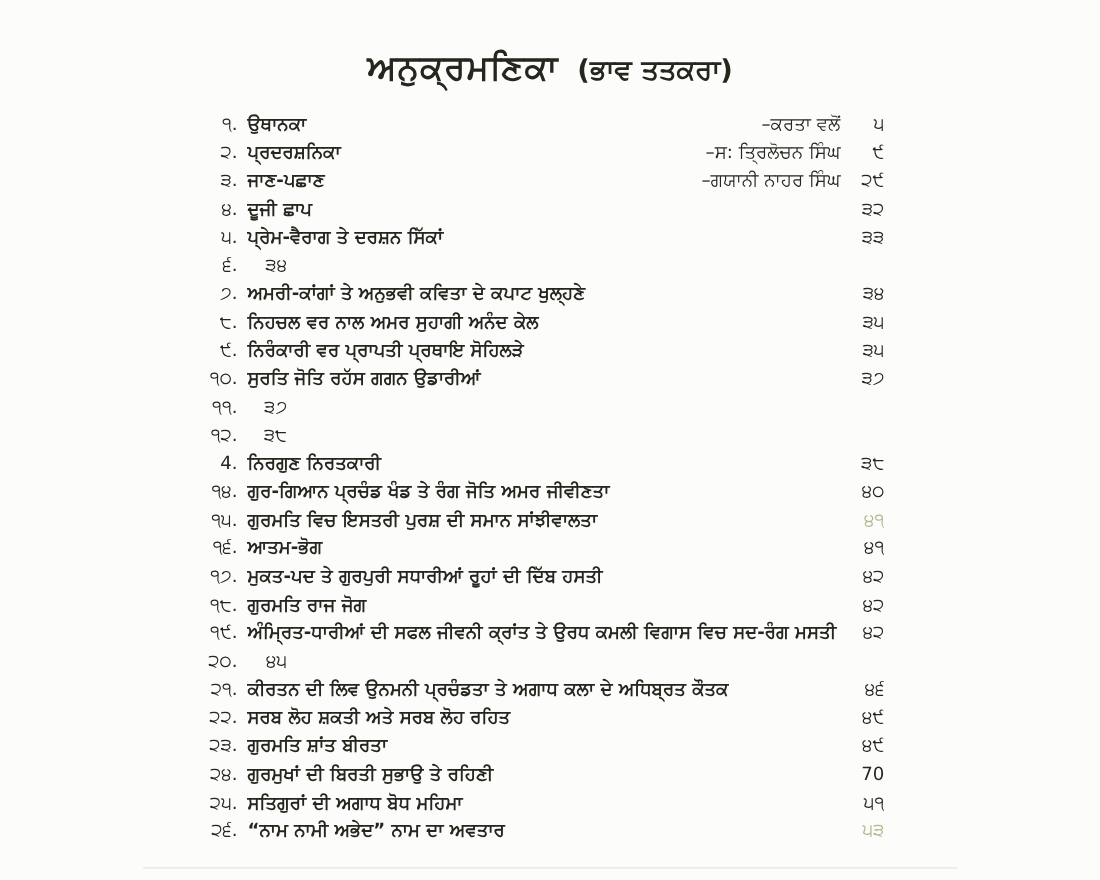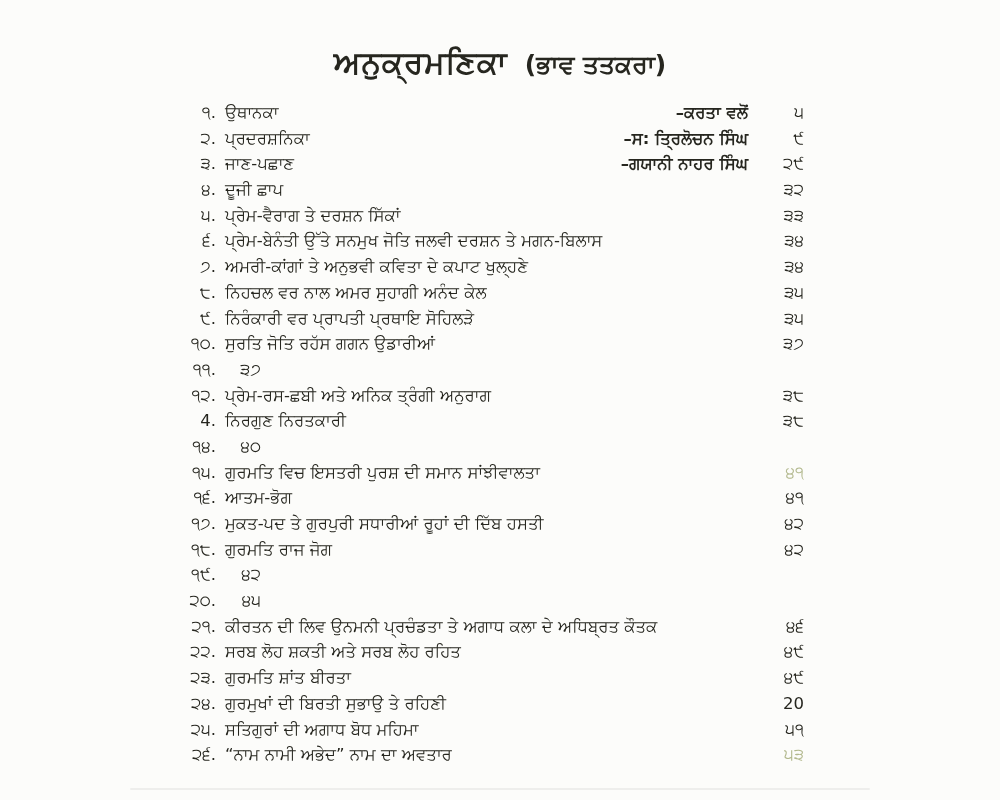--- a/index.html
+++ b/index.html
@@ -51,26 +51,26 @@
   .num {
     flex: none;
     width: 36px;
     text-align: right;
     margin-right: 9px;
   }
   .itemtitle {
     flex: 1 1 auto;
     min-width: 0;
     white-space: nowrap;
+    font-weight: bold;
   }
   .author {
     flex: none;
     white-space: nowrap;
-    margin-right: 20px;
-    font-weight: bold;
+    margin-right: 4px;
   }
   .pagenum {
     flex: none;
     width: 36px;
     text-align: right;
     white-space: nowrap;
   }
   .pagenum.faded {
     color: var(--faded-ink, #b2b88d);
   }
@@ -120,21 +120,20 @@
     <span class="pagenum">੩੨</span>
   </div>
       <div class="row">
     <span class="num">੫.</span>
     <span class="itemtitle">ਪ੍ਰੇਮ-ਵੈਰਾਗ ਤੇ ਦਰਸ਼ਨ ਸਿੱਕਾਂ</span>
 
     <span class="pagenum">੩੩</span>
   </div>
       <div class="row">
     <span class="num">੬.</span>
-    <span class="itemtitle">ਪ੍ਰੇਮ-ਬੇਨੰਤੀ ਉੱਤੇ ਸਨਮੁਖ ਜੋਤਿ ਜਲਵੀ ਦਰਸ਼ਨ ਤੇ ਮਗਨ-ਬਿਲਾਸ</span>
 
     <span class="pagenum">੩੪</span>
   </div>
       <div class="row">
     <span class="num">੭.</span>
     <span class="itemtitle">ਅਮਰੀ-ਕਾਂਗਾਂ ਤੇ ਅਨੁਭਵੀ ਕਵਿਤਾ ਦੇ ਕਪਾਟ ਖੁਲ੍ਹਣੇ</span>
 
     <span class="pagenum">੩੪</span>
   </div>
       <div class="row">
@@ -155,32 +154,32 @@
 
     <span class="pagenum">੩੭</span>
   </div>
       <div class="row">
     <span class="num">੧੧.</span>
 
     <span class="pagenum">੩੭</span>
   </div>
       <div class="row">
     <span class="num">੧੨.</span>
-    <span class="itemtitle">ਪ੍ਰੇਮ-ਰਸ-ਛਬੀ ਅਤੇ ਅਨਿਕ ਤ੍ਰੰਗੀ ਅਨੁਰਾਗ</span>
 
     <span class="pagenum">੩੮</span>
   </div>
       <div class="row">
     <span class="num">4.</span>
     <span class="itemtitle">ਨਿਰਗੁਣ ਨਿਰਤਕਾਰੀ</span>
 
     <span class="pagenum">੩੮</span>
   </div>
       <div class="row">
     <span class="num">੧੪.</span>
+    <span class="itemtitle">ਗੁਰ-ਗਿਆਨ ਪ੍ਰਚੰਡ ਖੰਡ ਤੇ ਰੰਗ ਜੋਤਿ ਅਮਰ ਜੀਵੀਣਤਾ</span>
 
     <span class="pagenum">੪੦</span>
   </div>
       <div class="row">
     <span class="num">੧੫.</span>
     <span class="itemtitle">ਗੁਰਮਤਿ ਵਿਚ ਇਸਤਰੀ ਪੁਰਸ਼ ਦੀ ਸਮਾਨ ਸਾਂਝੀਵਾਲਤਾ</span>
 
     <span class="pagenum faded">੪੧</span>
   </div>
       <div class="row">
@@ -196,20 +195,21 @@
     <span class="pagenum">੪੨</span>
   </div>
       <div class="row">
     <span class="num">੧੮.</span>
     <span class="itemtitle">ਗੁਰਮਤਿ ਰਾਜ ਜੋਗ</span>
 
     <span class="pagenum">੪੨</span>
   </div>
       <div class="row">
     <span class="num">੧੯.</span>
+    <span class="itemtitle">ਅੰਮ੍ਰਿਤ-ਧਾਰੀਆਂ ਦੀ ਸਫਲ ਜੀਵਨੀ ਕ੍ਰਾਂਤ ਤੇ ਉਰਧ ਕਮਲੀ ਵਿਗਾਸ ਵਿਚ ਸਦ-ਰੰਗ ਮਸਤੀ</span>
 
     <span class="pagenum">੪੨</span>
   </div>
       <div class="row">
     <span class="num">੨੦.</span>
 
     <span class="pagenum">੪੫</span>
   </div>
       <div class="row">
     <span class="num">੨੧.</span>
@@ -226,21 +226,21 @@
       <div class="row">
     <span class="num">੨੩.</span>
     <span class="itemtitle">ਗੁਰਮਤਿ ਸ਼ਾਂਤ ਬੀਰਤਾ</span>
 
     <span class="pagenum">੪੯</span>
   </div>
       <div class="row">
     <span class="num">੨੪.</span>
     <span class="itemtitle">ਗੁਰਮੁਖਾਂ ਦੀ ਬਿਰਤੀ ਸੁਭਾਉ ਤੇ ਰਹਿਣੀ</span>
 
-    <span class="pagenum">20</span>
+    <span class="pagenum">70</span>
   </div>
       <div class="row">
     <span class="num">੨੫.</span>
     <span class="itemtitle">ਸਤਿਗੁਰਾਂ ਦੀ ਅਗਾਧ ਬੋਧ ਮਹਿਮਾ</span>
 
     <span class="pagenum">੫੧</span>
   </div>
       <div class="row">
     <span class="num">੨੬.</span>
     <span class="itemtitle">“ਨਾਮ ਨਾਮੀ ਅਭੇਦ” ਨਾਮ ਦਾ ਅਵਤਾਰ</span>

